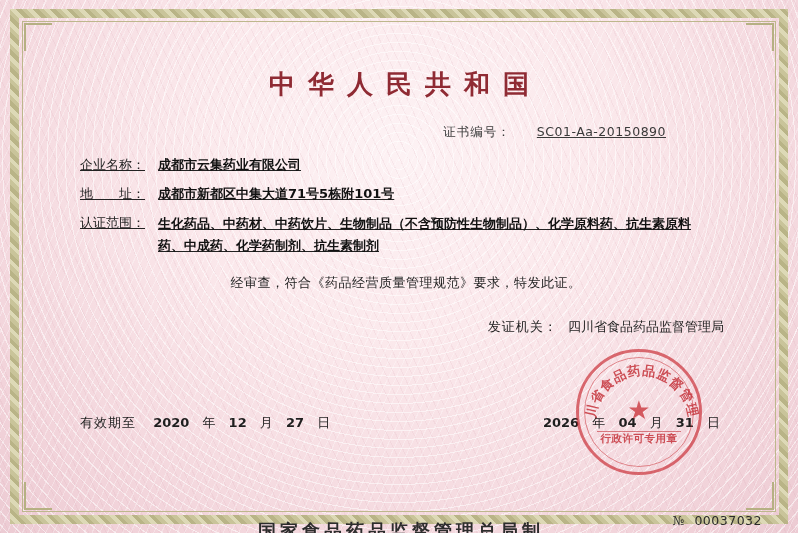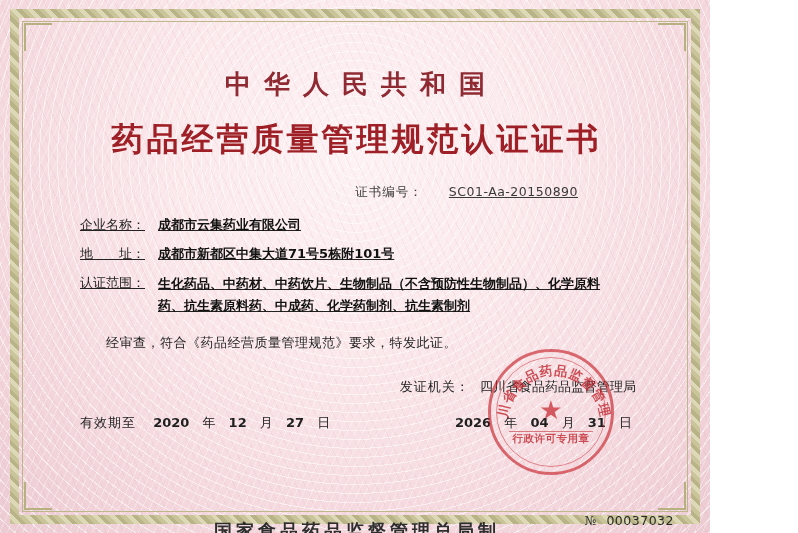--- a/index.html
+++ b/index.html
@@ -8,21 +8,21 @@
   }
   body {
     width: 798px;
     height: 533px;
     overflow: hidden;
     font-family: "DejaVu Sans", "Liberation Sans", sans-serif;
     background: #ffffff;
   }
   #certificate {
     position: relative;
-    width: 710px;
+    width: 798px;
     height: 533px;
     box-sizing: border-box;
     background:
       radial-gradient(ellipse at 50% 28%, #fdf2f4 0%, #fbe9ec 35%, #f6dde2 62%, #f1d2d9 85%, #eccbd3 100%);
     overflow: hidden;
   }
   
   #pattern {
     position: absolute;
     inset: 0;
@@ -138,20 +138,21 @@
   }
 
   .statement {
     margin-top: 18px;
     padding-left: 52px;
     padding-right: 64px;
     font-size: 13px;
     color: #1f1f1f;
     text-indent: 26px;
     letter-spacing: 0.5px;
+    text-align: center;
   }
 
   .issuer-row {
     margin-top: 26px;
     padding-right: 46px;
     text-align: right;
     font-size: 13px;
     color: #1f1f1f;
   }
   .issuer-row .issuer-label { letter-spacing: 1px; }
@@ -280,21 +281,20 @@
   <div id="inner-line"></div>
   <div class="corner tl"></div>
   <div class="corner tr"></div>
   <div class="corner bl"></div>
   <div class="corner br"></div>
 
   <div id="content">
 
     <div class="nation-title">中华人民共和国</div>
 
-    <div class="main-title">药品经营质量管理规范认证证书</div>
 
     <div class="cert-no-row">
       <span class="label">证书编号：</span>
       <span class="value">SC01-Aa-20150890</span>
     </div>
 
     <div class="fields">
       <div class="field-row">
         <span class="field-label">企业名称：</span>
         <span class="field-value">成都市云集药业有限公司</span>

